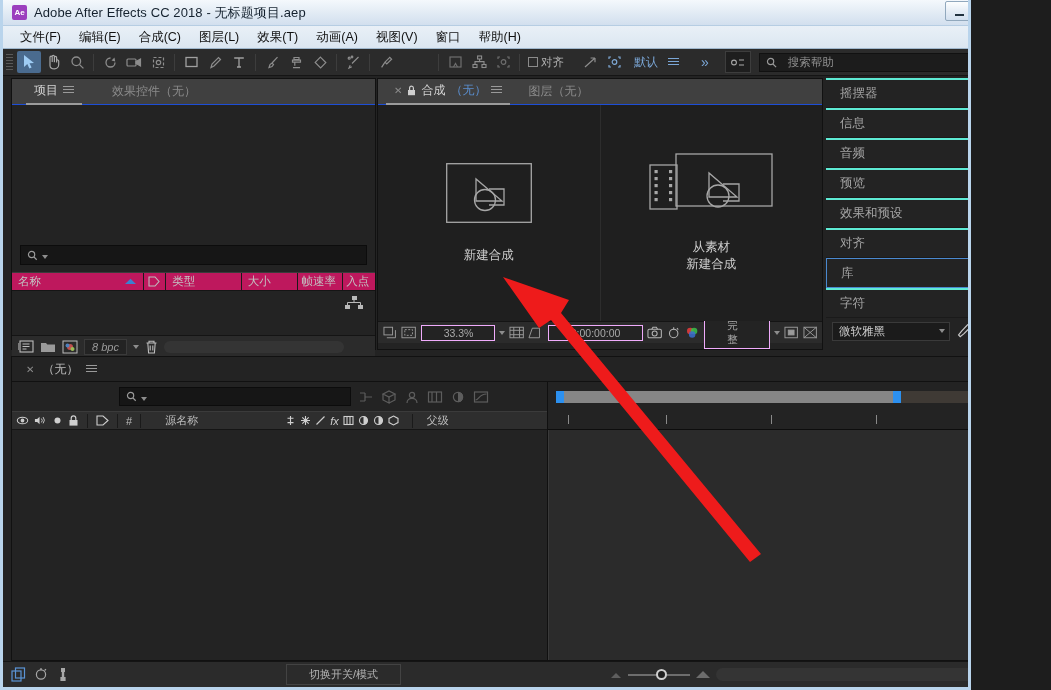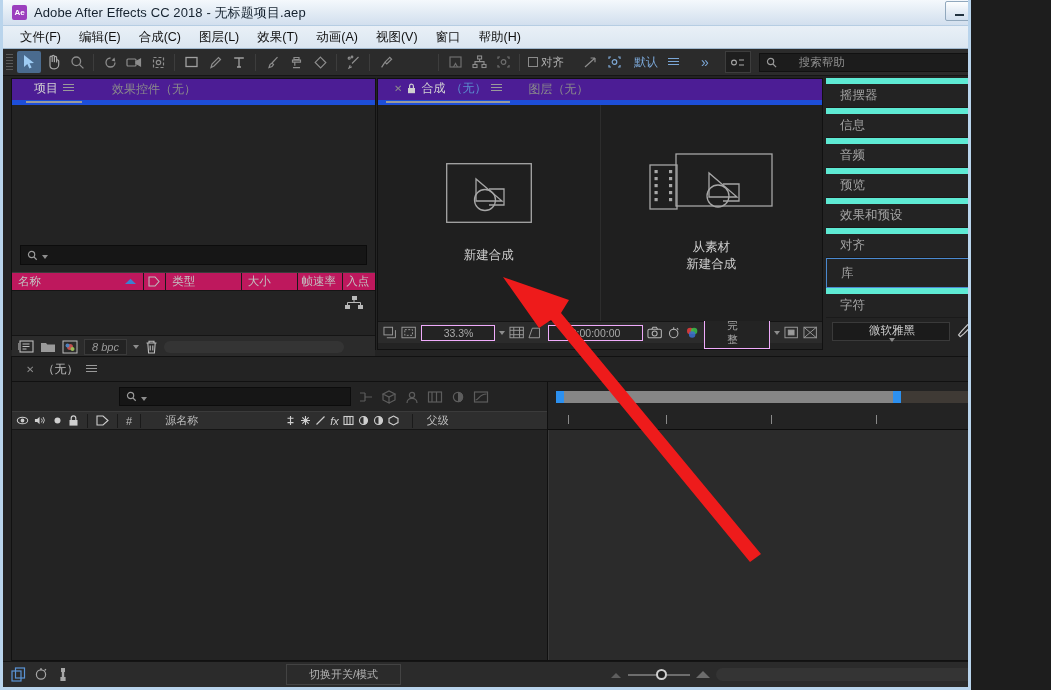--- a/index.html
+++ b/index.html
@@ -71,28 +71,28 @@
   .tool.active{ background:#4a6b8f; border-radius:2px; }
   .tool.active svg{ color:#9fcdf5; }
   .tsep{ width:1px;height:17px;background:#1b1b1b;margin:0 4px;
     border-right:1px solid #3d3d3d;}
   .snaplabel{ font-size:11.5px;color:#b0b0b0; margin-left:3px;}
   .chk{ width:10px;height:10px;border:1px solid #8b8b8b;background:#2b2b2b;}
   .ws-name{ font-size:12px; color:#7ba7d7; margin-left:8px;}
   .searchbox{
     height:19px;background:#1c1c1c;border:1px solid #111;
     display:flex;align-items:center;padding:0 6px;color:#8d8d8d;font-size:11.5px;
-    flex:1; margin-right:6px; gap:22px;
+    flex:1; margin-right:6px; gap:11px;
   }
 
   
   .panel{ position:absolute; background:#232323; }
   .tabbar{
-    height:26px;background:#4c1d95;display:flex;align-items:center;
-    border-bottom:5px solid #1d4ed8;
+    height:26px;background:#404040;display:flex;align-items:center;
+    border-bottom:1px solid #1d4ed8;
   }
   .tab{
     font-size:12px;color:#8b8b8b;height:26px;display:flex;align-items:center;
     padding:0 8px;gap:5px;white-space:nowrap;
   }
   .tab.active{ color:#d2d2d2; border-bottom:2px solid #9b9b9b; }
   .tab .x{ font-size:10px;color:#8b8b8b; }
   .hammenu{ display:inline-block;width:11px;height:9px;
     background:repeating-linear-gradient(to bottom,#9a9a9a 0 1px,transparent 1px 3px);}
 
@@ -135,31 +135,31 @@
     display:flex;align-items:center;gap:4px;padding:0 5px;
   }
   .cf-box{ background:#232323;border:1px solid #f0abfc;padding:1px 22px;
     font-size:10.5px;color:#a9a9a9;display:flex;align-items:center;gap:3px;}
   .caret{ width:0;height:0;border-left:3px solid transparent;
     border-right:3px solid transparent;border-top:4px solid #8d8d8d;}
 
   
   #rightBar{ left:823px; top:78px; width:213px; height:272px; background:#232323;}
   .sb-item{
-    height:30px;border-bottom:1px solid #1a1a1a;border-top:6px solid #5eead4;
+    height:30px;border-bottom:1px solid #1a1a1a;border-top:2px solid #5eead4;
     display:flex;align-items:center;padding:0 14px;font-size:12.5px;color:#a5a5a5;
     background:#232323;
   }
   .sb-item.selected{ border:1px solid #4a89d0; }
   .sb-item .hm{ margin-left:auto; }
   .char-row{ height:26px;display:flex;align-items:center;gap:6px;padding:0 6px;}
   .font-select{
     width:118px;height:19px;background:#1b1b1b;border:1px solid #3a3a3a;
     display:flex;align-items:center;justify-content:space-between;
-    padding:0 4px 0 6px;font-size:11.5px;color:#cacaca;flex-direction:column;
+    padding:0 4px 0 6px;font-size:11.5px;color:#cacaca;
   }
   .swatch{ width:26px;height:22px;background:#ff0000;position:relative;}
   .swatch::after{ content:"";position:absolute;right:-9px;bottom:-7px;
     width:13px;height:13px;background:#ffffff;border:1px solid #7b7b7b;}
   .sb-scroll{ position:absolute;right:0;top:0;width:7px;height:180px;
     background:#1b1b1b;}
   .sb-scroll i{ display:block;width:7px;height:130px;background:#565656;border-radius:3px;}
 
   
   #timeline{ left:8px; top:356px; width:1028px; height:305px;

